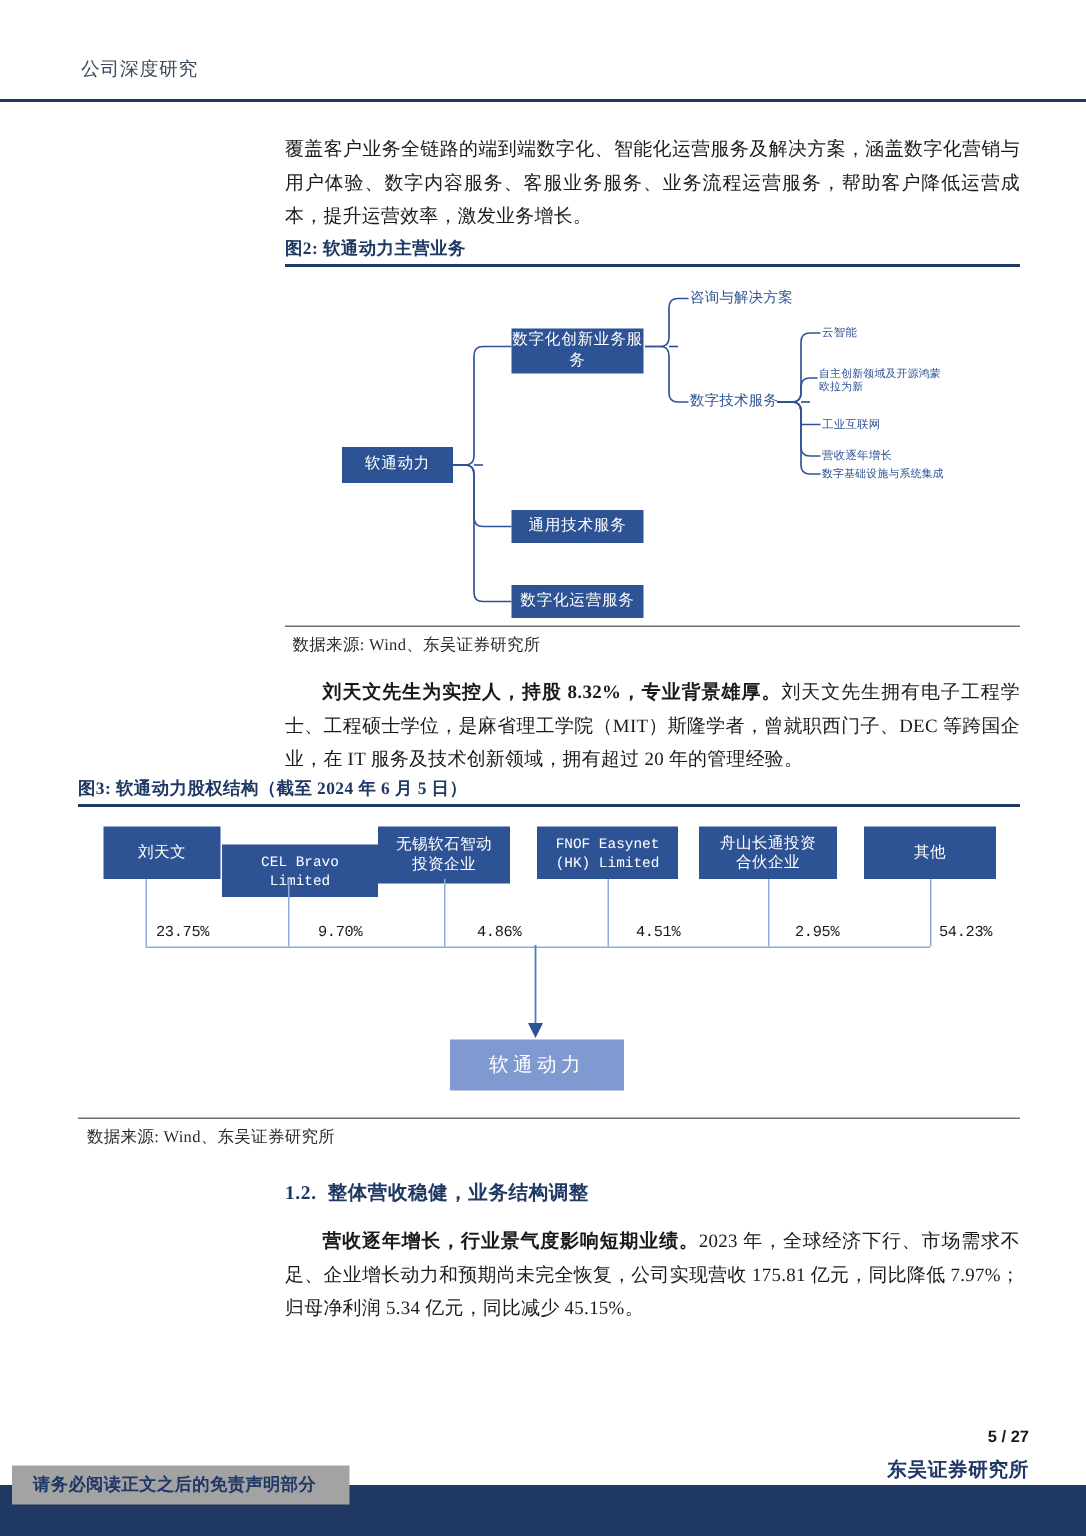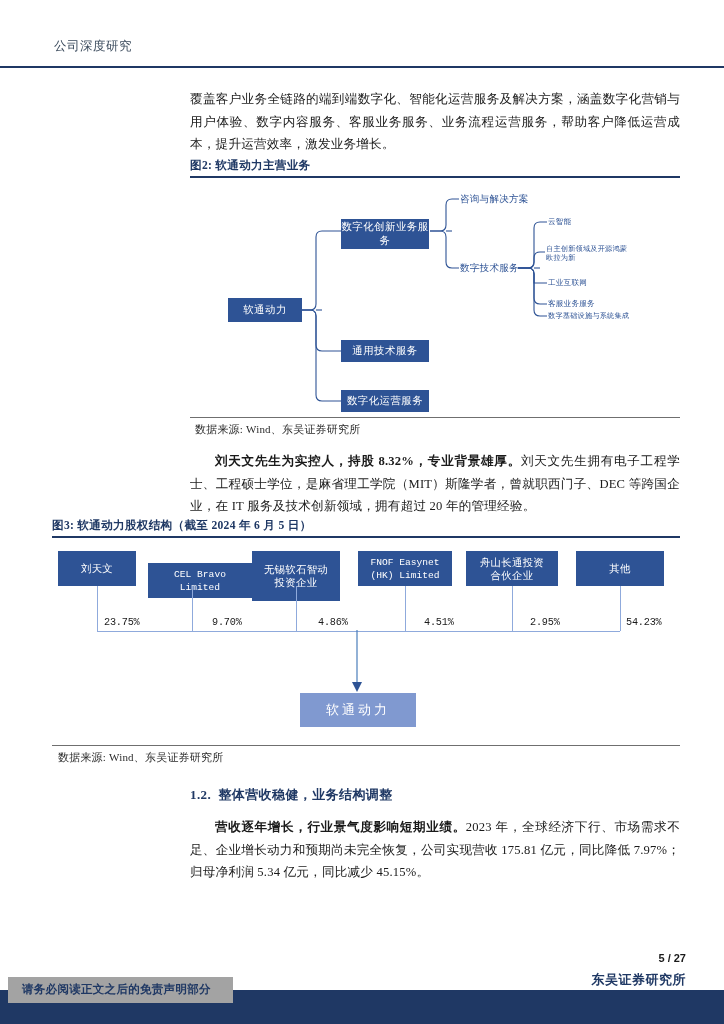--- a/index.html
+++ b/index.html
@@ -273,39 +273,39 @@
   </div>
   <div class="nodebox" style="left:341px; top:340px; width:88px; height:22px;">通用技术服务</div>
   <div class="nodebox" style="left:341px; top:390px; width:88px; height:22px;">数字化运营服务</div>
 
   <div class="leaf" style="left:460px; top:193px;">咨询与解决方案</div>
   <div class="leaf" style="left:460px; top:262px;">数字技术服务</div>
 
   <div class="leaf xs" style="left:548px; top:216px;">云智能</div>
   <div class="leaf sm" style="left:546px; top:245px; width:84px; white-space:normal;">自主创新领域及开源鸿蒙欧拉为新</div>
   <div class="leaf xs" style="left:548px; top:277px;">工业互联网</div>
-  <div class="leaf xs" style="left:548px; top:298px;">客服业务服务</div>
+  <div class="leaf xs" style="left:548px; top:298px;">营收逐年增长</div>
   <div class="leaf sm" style="left:548px; top:312px;">数字基础设施与系统集成</div>
 
   <div class="botrule" style="left:190px; top:417px; width:490px;"></div>
   <div class="srcline" style="left:195px; top:422px;">数据来源: Wind、东吴证券研究所</div>
 
   <div class="para indent" style="left:190px; top:450px; width:490px;">
     <span class="bold">刘天文先生为实控人，持股 8.32%，专业背景雄厚。</span><span>刘天文先生拥有电子工程学士、工程硕士学位，是麻省理工学院（MIT）斯隆学者，曾就职西门子、DEC 等跨国企业，在 IT 服务及技术创新领域，拥有超过 20 年的管理经验。</span>
   </div>
 
   <div class="figcap" style="left:52px; top:518px;">图3: 软通动力股权结构（截至 2024 年 6 月 5 日）</div>
   <div class="caprule" style="left:52px; top:536px; width:628px;"></div>
 
   <div>
 
-    <div class="shbox" style="left:58px; top:551px; width:78px; height:35px;">刘天文</div>
+    <div class="shbox" style="left:69px; top:551px; width:78px; height:35px;">刘天文</div>
     <div class="shbox mono" style="left:148px; top:563px; width:104px; height:35px; white-space:pre-line;">CEL Bravo
 Limited</div>
-    <div class="shbox" style="left:252px; top:551px; width:88px; height:50px; white-space:pre-line;">无锡软石智动
+    <div class="shbox" style="left:252px; top:551px; width:88px; height:38px; white-space:pre-line;">无锡软石智动
 投资企业</div>
     <div class="shbox mono" style="left:358px; top:551px; width:94px; height:35px; white-space:pre-line;">FNOF Easynet
 (HK) Limited</div>
     <div class="shbox" style="left:466px; top:551px; width:92px; height:35px; white-space:pre-line;">舟山长通投资
 合伙企业</div>
     <div class="shbox" style="left:576px; top:551px; width:88px; height:35px;">其他</div>
 
     <div class="vline" style="left:97px;  top:586px; height:45px;"></div>
     <div class="vline" style="left:192px; top:586px; height:45px;"></div>
     <div class="vline" style="left:296px; top:586px; height:45px;"></div>

